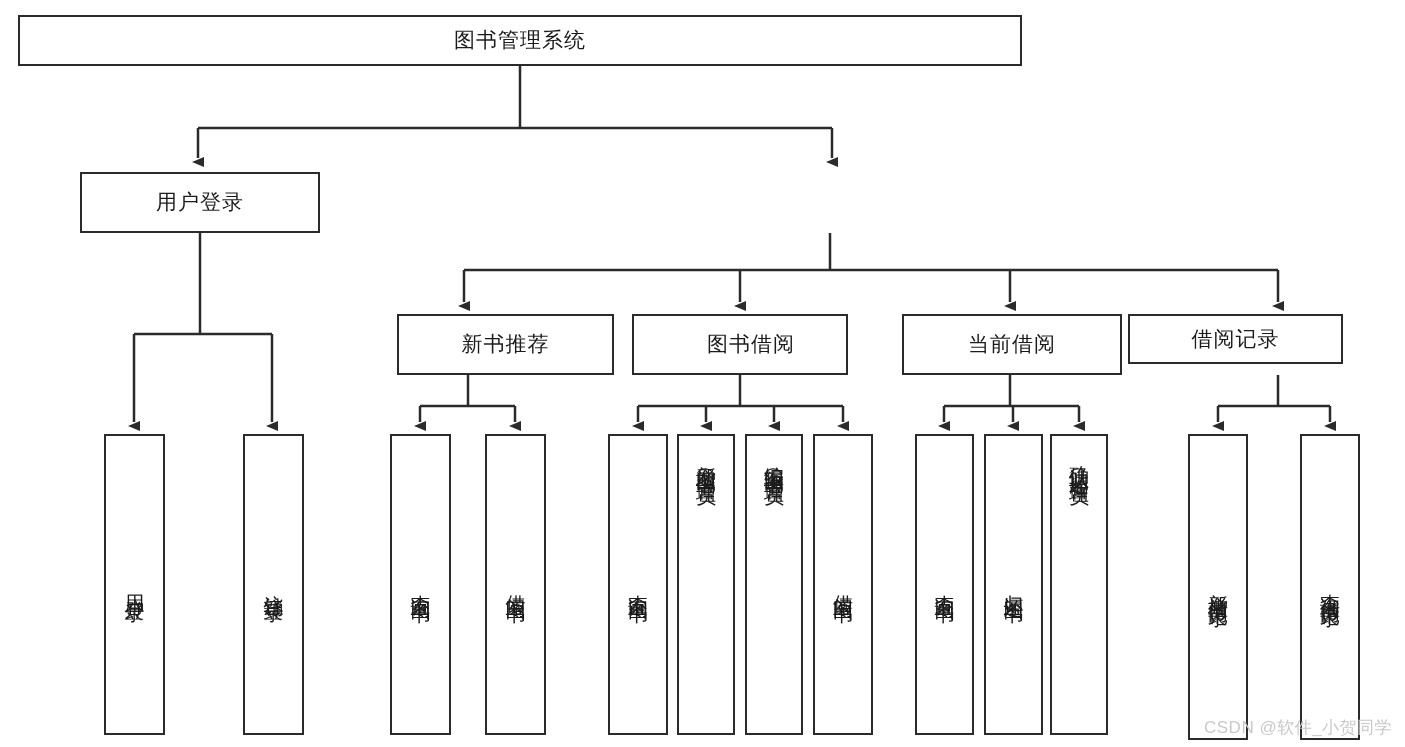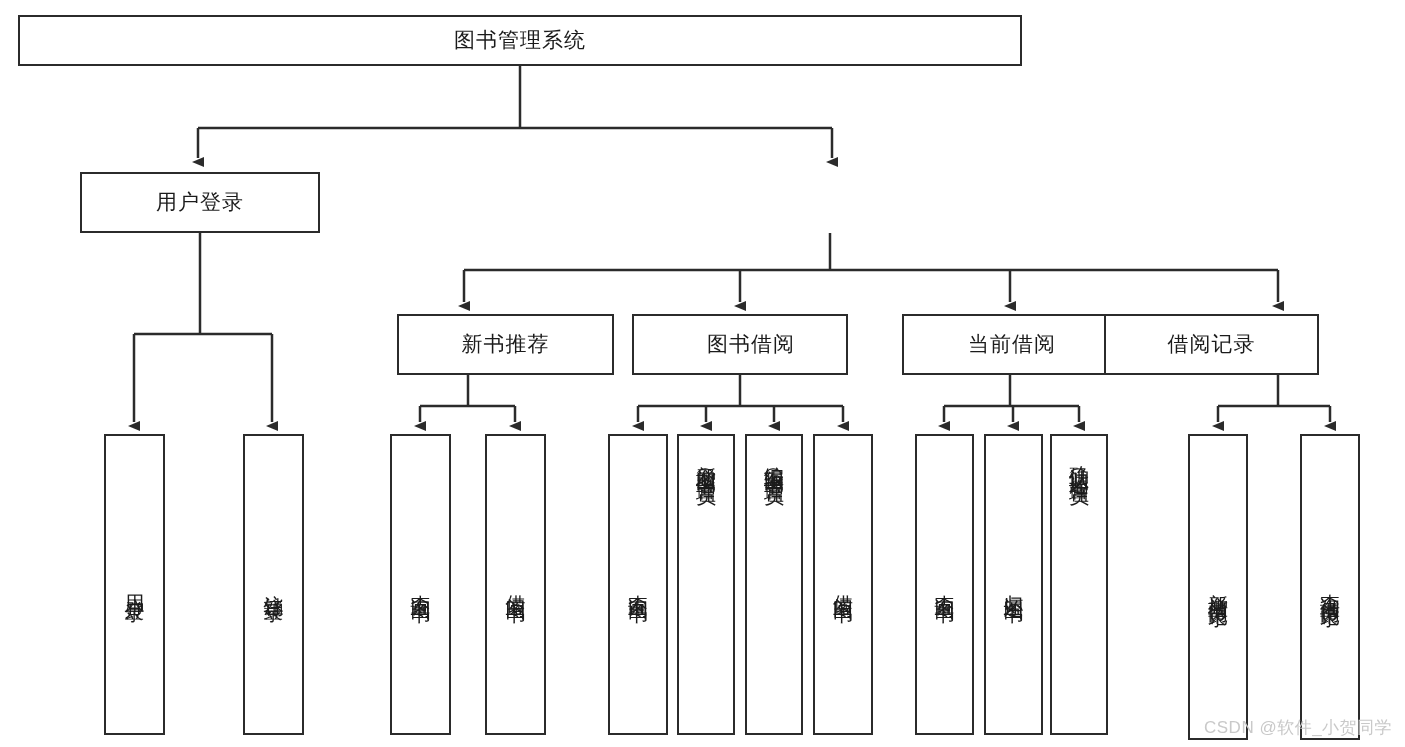--- a/index.html
+++ b/index.html
@@ -134,21 +134,21 @@
 
   <div class="node" style="left:350px; top:314px; width:217px; height:61px;margin-left:47px;">
     <span class="label">新书推荐</span>
   </div>
   <div class="node" style="left:632px; top:314px; width:216px; height:61px;padding-left:22px;">
     <span class="label">图书借阅</span>
   </div>
   <div class="node" style="left:902px; top:314px; width:220px; height:61px;">
     <span class="label">当前借阅</span>
   </div>
-  <div class="node" style="left:1104px; top:314px; width:215px; height:61px;">
+  <div class="node" style="left:1128px; top:314px; width:215px; height:50px;">
     <span class="label">借阅记录</span>
   </div>
 
   <div class="node vertical mid" style="left:104px; top:434px; width:61px; height:301px;">
     <span class="label">用户登录</span>
   </div>
   <div class="node vertical mid" style="left:243px; top:434px; width:61px; height:301px;">
     <span class="label">注销登录</span>
   </div>
 

